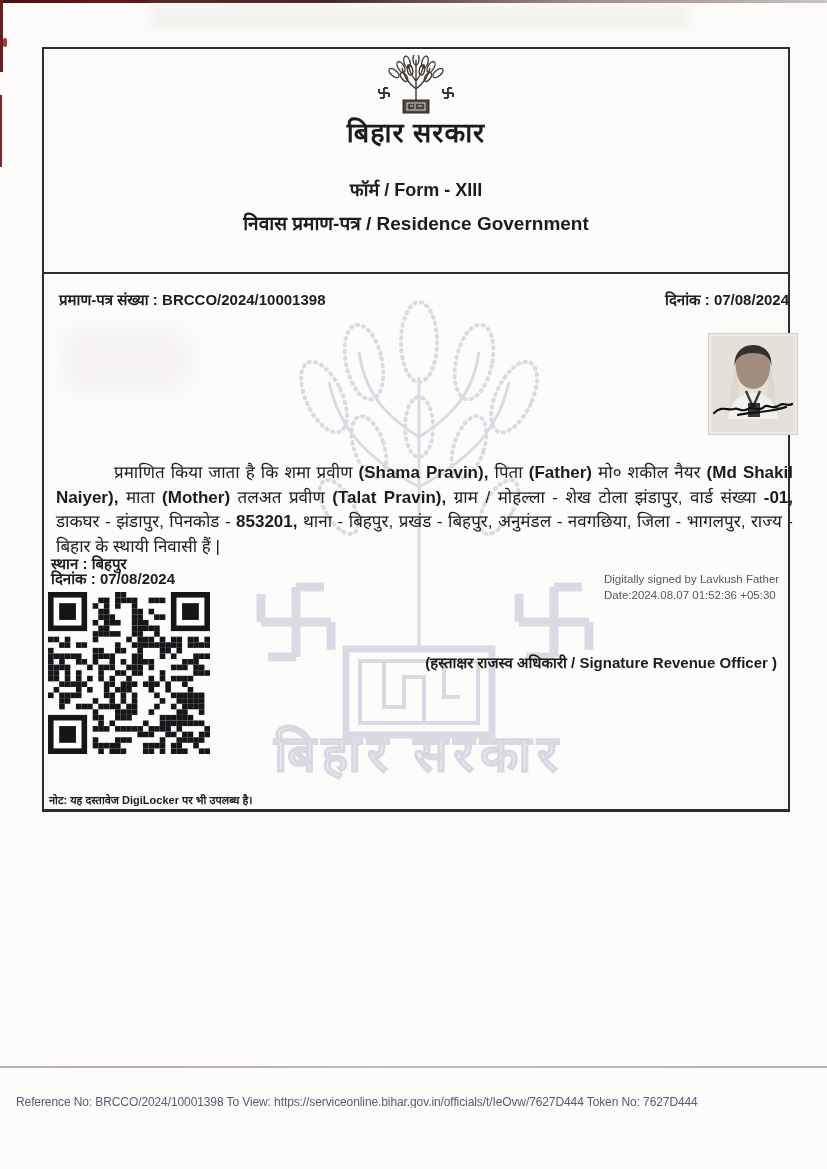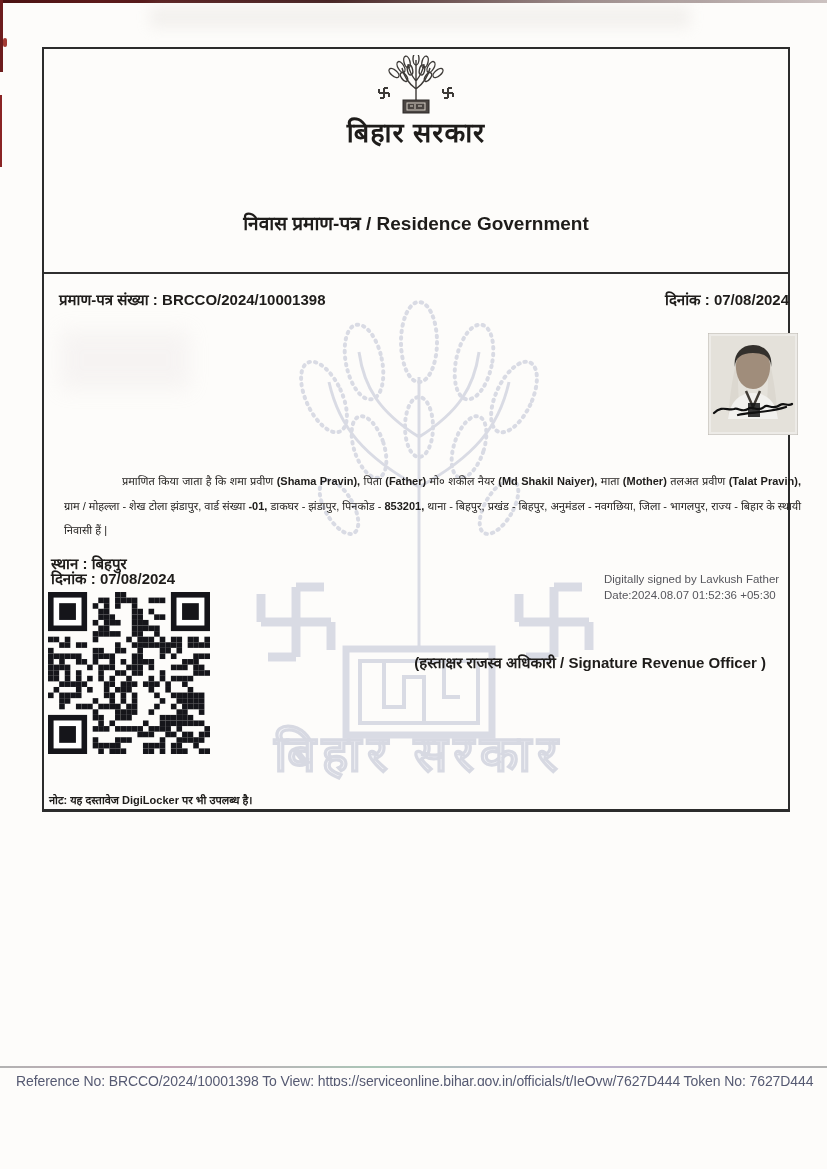--- a/index.html
+++ b/index.html
@@ -22,35 +22,35 @@
   .emblem{left:50%;top:6px;transform:translateX(-50%);}
   .hindi-title{top:64px;font-size:27px;font-weight:700;letter-spacing:1px;}
   .eng-title{top:99px;font-size:21px;font-weight:800;letter-spacing:.4px;}
   .form-line{top:128px;font-size:18px;font-weight:700;}
   .cert-title{top:161px;font-size:19px;font-weight:700;}
   .district-line{top:186px;font-size:17.5px;font-weight:700;}
   .header-divider{top:223px;left:0;width:744px;border-top:2px solid #2f2f2f;}
   .meta-row{top:240px;left:15px;width:730px;display:flex;justify-content:space-between;
             font-size:15px;font-weight:700;}
   .photo{left:664px;top:284px;width:90px;height:102px;}
-  .body-par{left:4px;top:404px;width:737px;margin:16px;font-size:11px;line-height:24.5px;
+  .body-par{left:4px;top:404px;width:737px;margin:8px;font-size:17px;line-height:24.5px;
             text-align:justify;text-indent:58px;font-weight:500;}
   .body-par b{font-weight:800;}
   .place-line{left:7px;top:504px;font-size:15px;font-weight:700;}
   .date-line2{left:7px;top:519px;font-size:15px;font-weight:700;}
   .qr{left:4px;top:543px;width:162px;height:162px;}
   .digsig{left:560px;top:523px;font-size:11.5px;color:#56565c;line-height:1.35;}
-  .sig-caption{right:22px;top:603px;font-size:15px;font-weight:700;text-align:right;}
+  .sig-caption{right:11px;top:603px;font-size:15px;font-weight:700;text-align:right;}
   .qr-note1{left:5px;top:728px;font-size:11px;font-weight:700;}
   .qr-note2{left:5px;top:743px;font-size:11px;font-weight:700;}
   
   .fold-line{top:1066px;left:0;width:827px;height:2px;opacity:.75;
      background:linear-gradient(90deg,#9a9a9a,#b189a0 20%,#8fb3a0 45%,#a99ac0 70%,#9a9a9a 100%);}
-  .ref-line{top:1073px;left:16px;width:804px;height:13px;overflow:hidden;white-space:nowrap;
-     font-size:14px;color:#3f4460;opacity:.88;letter-spacing:-.1px;}
+  .ref-line{top:1095px;left:16px;width:804px;height:13px;overflow:hidden;white-space:nowrap;
+     font-size:12px;color:#3f4460;opacity:.88;letter-spacing:-.1px;}
   svg text{font-family:"Liberation Sans","DejaVu Sans",sans-serif;}
 </style>
 </head>
 <body>
 
 <div class="page">
 
   <div class="abs art-top"></div>
   <div class="abs art-left1"></div>
   <div class="abs art-left2"></div>
@@ -112,20 +112,21 @@
           <path d="M30,33 V43 M25,38 H35 M30,33 H34 M35,38 V42 M30,43 H26 M25,38 V34"></path>
           <path d="M94,33 V43 M89,38 H99 M94,33 H98 M99,38 V42 M94,43 H90 M89,38 V34"></path>
         </g>
         <rect x="49" y="45" width="26" height="13" fill="#4a4542" stroke="#2e2b29"></rect>
         <rect x="53" y="48" width="18" height="7" fill="none" stroke="#d8d2c8" stroke-width="1"></rect>
         <path d="M56,51 h3 M61,49 v5 M64,51 h4" stroke="#d8d2c8" stroke-width="1"></path>
       </svg>
     </div>
 
     <div class="abs center hindi-title">बिहार सरकार</div>
+    <div class="abs center form-line">फॉर्म / Form - XIII</div>
     <div class="abs center cert-title">निवास प्रमाण-पत्र / Residence Government</div>
     <div class="abs header-divider"></div>
 
     <div class="abs meta-row">
       <div>
         <span>प्रमाण-पत्र संख्या :</span>
         <span>BRCCO/2024/10001398</span>
       </div>
       <div>
         <span>दिनांक :</span>

